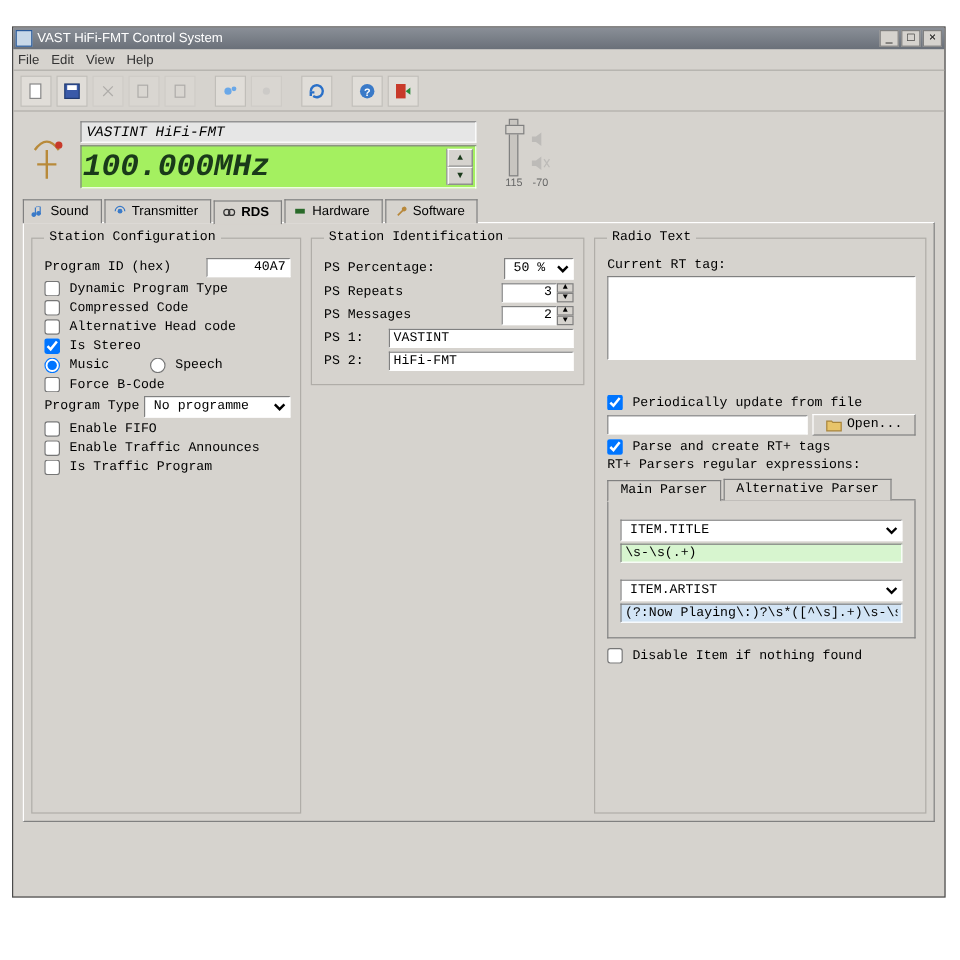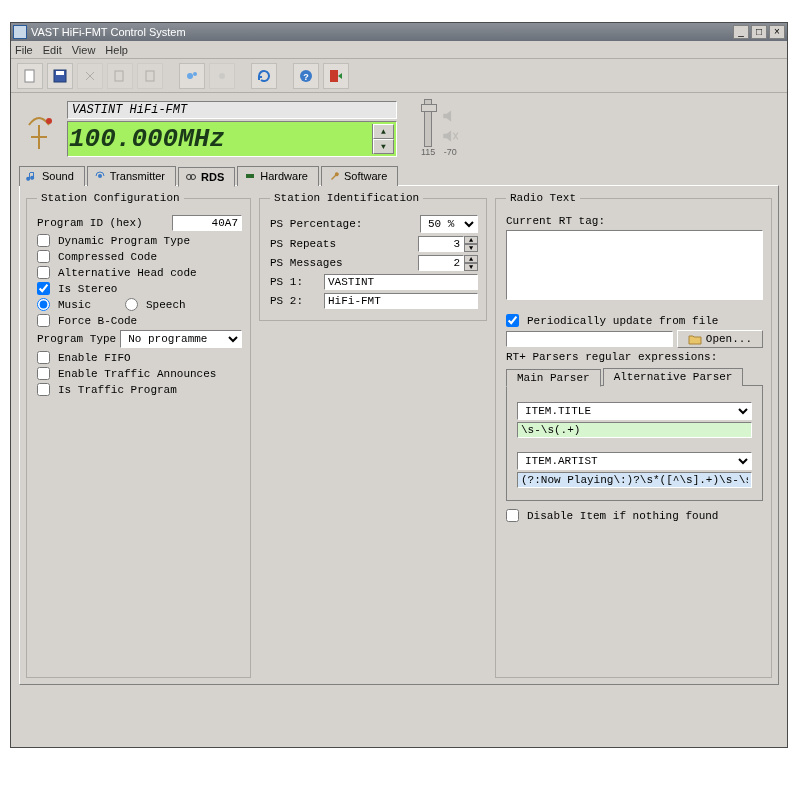--- a/index.html
+++ b/index.html
@@ -463,32 +463,36 @@
       </fieldset>
 
       <div class="col3">
         <fieldset style="height:100%">
           <legend>Radio Text</legend>
           <div class="row">
               <label>Current RT tag:</label>
             </div>
           <textarea class="rtbox" style=""></textarea>
 
-          <div class="row" style="margin-top:12px">
+          <div class="row" style="margin-top:26px">
             <input type="checkbox" checked="" style="">
             <label>Periodically update from file</label>
           </div>
           <div class="row">
             <input type="text" style="flex: 1 1 0%;" value="">
             <button class="btn">
               <svg width="14" height="12" viewBox="0 0 14 12">
                   <path d="M1 3h4l1 1h7v7H1z" fill="#e8c46a" stroke="#a8843a"></path>
                 </svg>
               <span>Open...</span>
             </button>
+          </div>
+          <div class="row">
+            <input type="checkbox" checked="" style="">
+            <label>Parse and create RT+ tags</label>
           </div>
           <div class="row">
               <label>RT+ Parsers regular expressions:</label>
             </div>
 
           <div class="parsertabs">
             <div class="ptab active">Main Parser</div>
             <div class="ptab">Alternative Parser</div>
           </div>
           <div class="parserbody">

